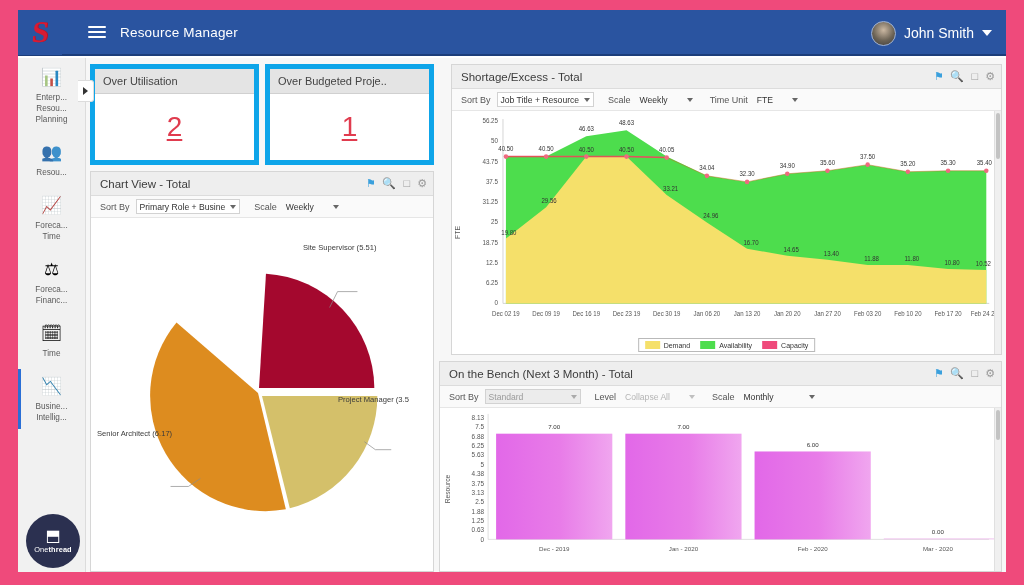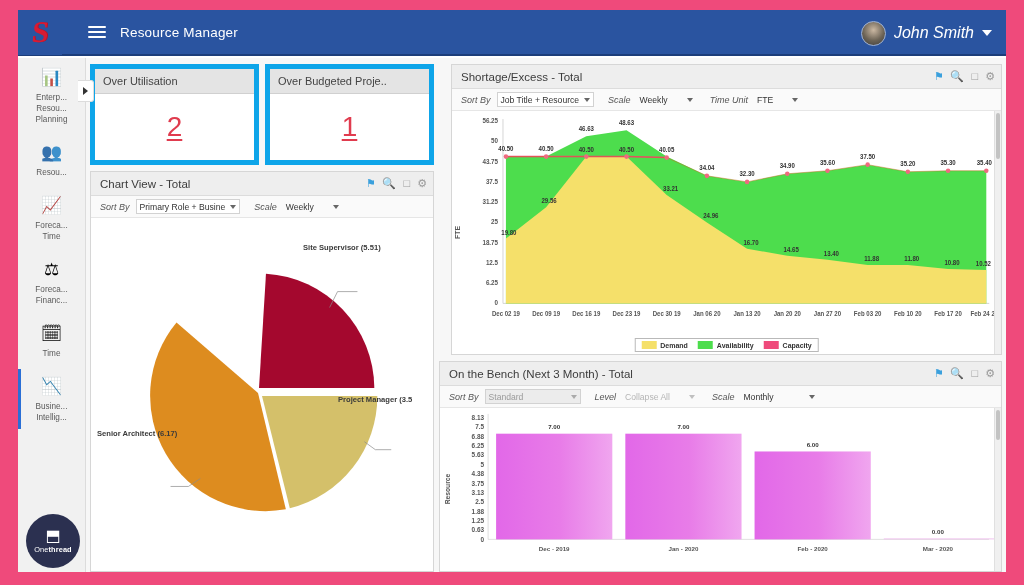--- a/index.html
+++ b/index.html
@@ -53,21 +53,21 @@
   }
   .user-area {
     position: absolute; right: 14px; top: 0; height: 46px;
     display: flex; align-items: center; gap: 8px; cursor: pointer;
   }
   .avatar {
     width: 25px; height: 25px; border-radius: 50%;
     background: radial-gradient(circle at 50% 35%, #cbb8a2 0%, #6d6456 55%, #3a3a3a 100%);
     border: 1px solid #9fb2d4;
   }
-  .user-name { color: #fff; font-size: 16px; font-style: italic; }
+  .user-name { color: #fff; font-size: 14px; }
   .caret-down {
     width: 0; height: 0; border-left: 5px solid transparent; border-right: 5px solid transparent;
     border-top: 6px solid #fff;
   }
 
   
   .body-wrap { position: absolute; top: 48px; left: 0; right: 0; bottom: 0; display: flex; }
 
   .sidebar {
     width: 68px; background: #f1f1f1; position: relative;
@@ -139,34 +139,34 @@
   .pi-filter { color: #3aa0dd; font-size: 11px; }
   .pi-search { color: #3d6fa8; font-size: 11px; }
   .pi-min { color: #9a9a9a; font-size: 11px; }
   .pi-gear { color: #9a9a9a; font-size: 11px; }
 
   .panel-toolbar {
     height: 22px; background: #fafafa; border-bottom: 1px solid #e6e6e6;
     display: flex; align-items: center; padding: 0 9px; gap: 6px;
     font-size: 9px; color: #555; white-space: nowrap;
   }
-  .tb-label { color: #555; font-style: italic; }
+  .tb-label { color: #555; }
   .tb-select {
     border: 1px solid #d2d2d2; background: #fff; height: 15px;
     display: inline-flex; align-items: center; justify-content: space-between;
     padding: 0 3px; min-width: 74px; font-size: 8.6px; color: #333; cursor: pointer;
   }
   .tb-select.plain { border: none; background: transparent; min-width: 0; gap: 14px; text-align: right; }
   .tb-select.disabled { background: #ececec; color: #9b9b9b; }
   .tb-select i {
     width: 0; height: 0; border-left: 3px solid transparent; border-right: 3px solid transparent;
     border-top: 4px solid #666; margin-left: 5px;
   }
   .tb-select.disabled i { border-top-color: #aaa; }
-  .panel-body { flex: 1; position: relative; overflow: hidden; font-weight: bold; }
+  .panel-body { flex: 1; position: relative; overflow: hidden; }
 
   
   .pie-wrap { position: absolute; inset: 0; }
   .pie-label { position: absolute; font-size: 7.6px; color: #3a3a3a; white-space: nowrap; }
 
   
   .axis-text { font-size: 6.4px; fill: #555; }
   .axis-text-x { font-size: 6.2px; fill: #555; }
   .dlabel { font-size: 6.2px; fill: #333; }
   .ylabel-rot { font-size: 6.8px; fill: #555; }

